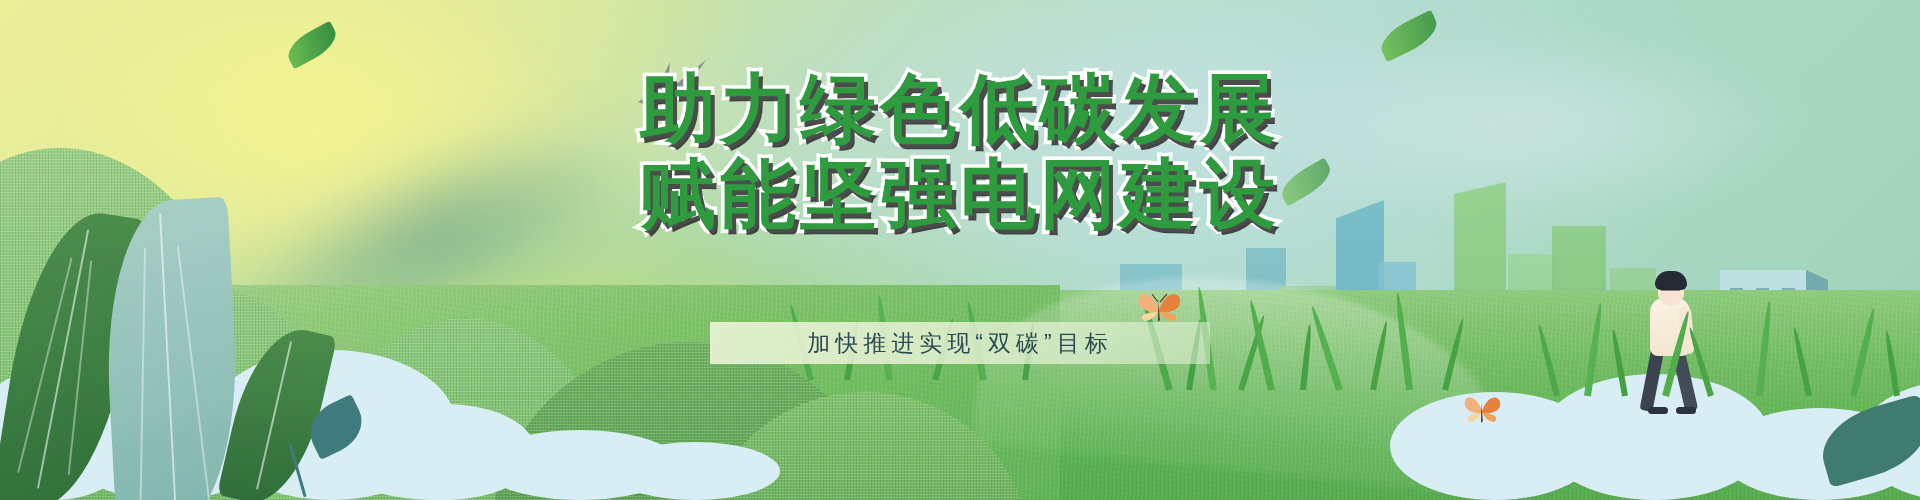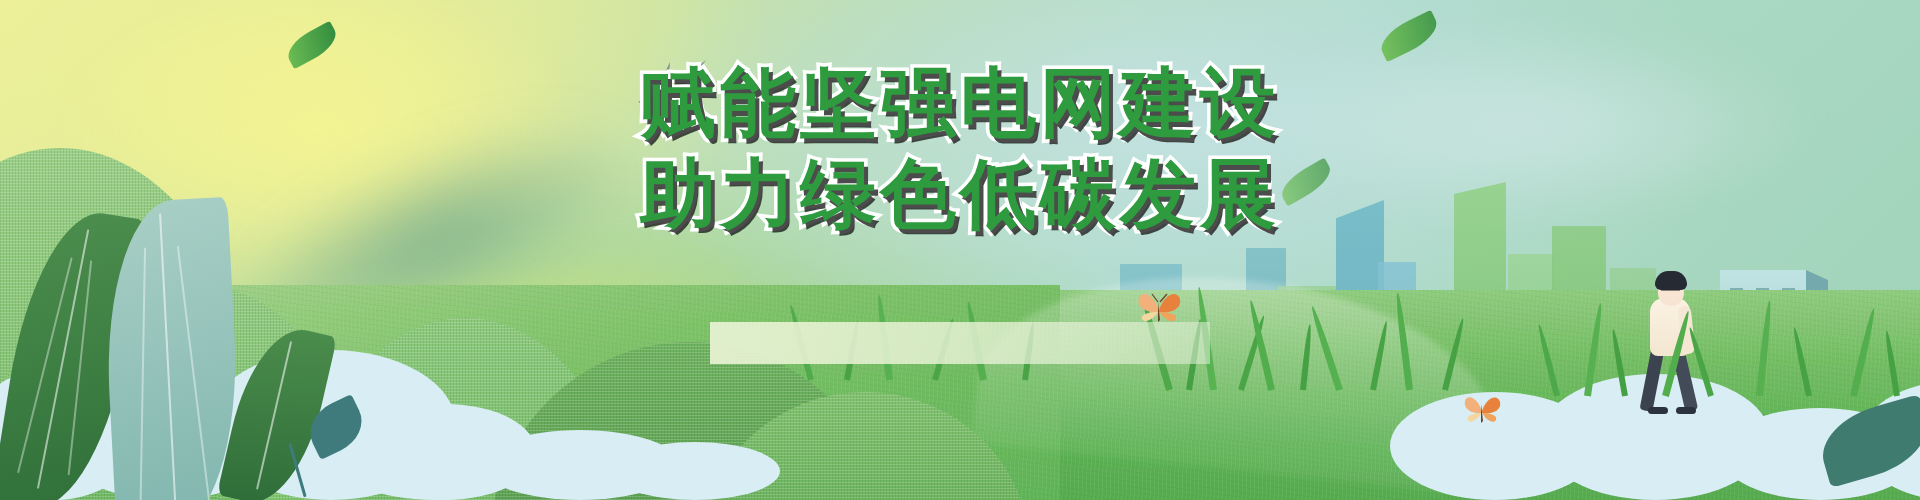--- a/index.html
+++ b/index.html
@@ -277,19 +277,20 @@
     <g>
       <path d="M20 19 C15 5 5 2 3 9 C1 17 10 22 19 21 Z" fill="#f2b17a"></path>
       <path d="M20 19 C25 4 36 2 38 10 C40 18 30 23 20 21 Z" fill="#e8813c"></path>
       <path d="M20 20 C16 28 8 32 6 28 C4 23 13 21 19 21 Z" fill="#f6d6a0"></path>
       <path d="M20 20 C24 29 32 32 34 28 C36 23 27 21 21 21 Z" fill="#f0a35c"></path>
       <path d="M19 12 L21 29 L19 31 Z" fill="#6b4026"></path>
     </g>
   </svg>
 
   <div class="title-wrap">
+    <div class="tline l2">助力绿色低碳发展</div>
     <div class="tline l1">赋能坚强电网建设</div>
-    <div class="tline l2">助力绿色低碳发展</div>
   </div>
 
   <div class="sub-band"></div>
+  <div class="sub-text">加快推进实现“双碳”目标</div>
 
 </div>
 
 </body></html>

